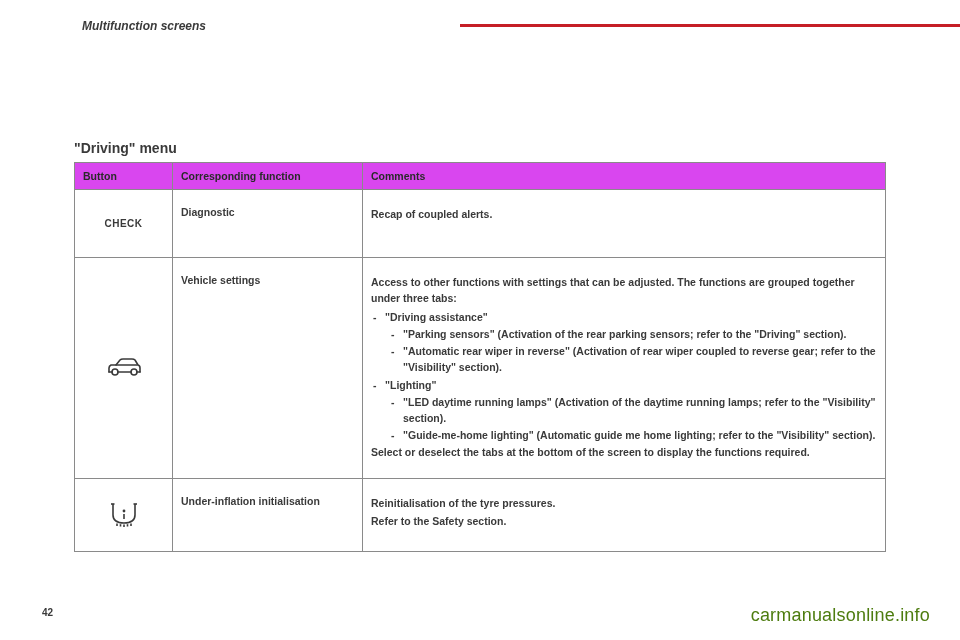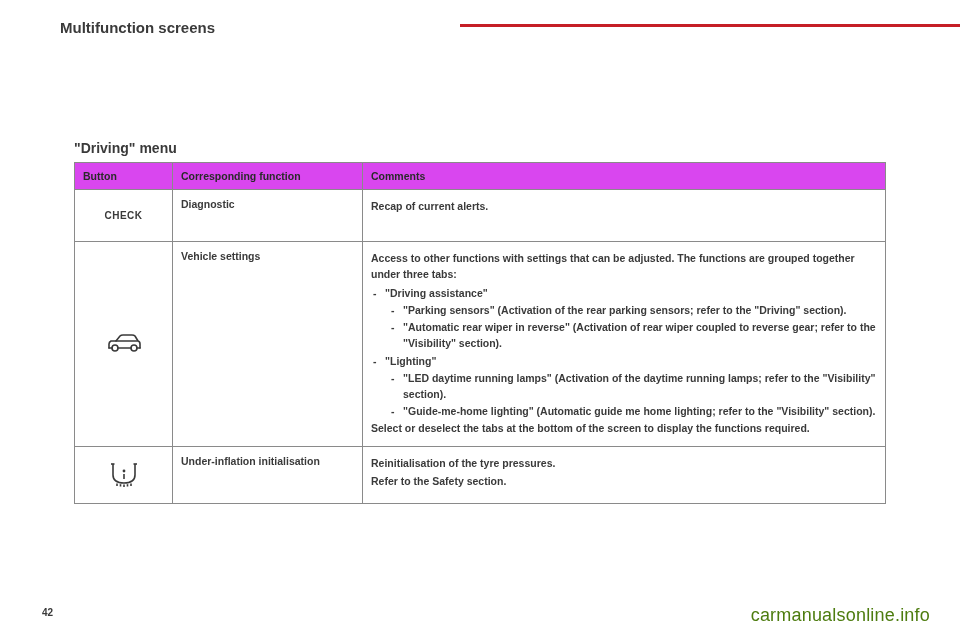--- a/index.html
+++ b/index.html
@@ -19,24 +19,25 @@
       position: absolute;
       top: 24px;
       left: 460px;
       right: 0;
       height: 3px;
       background: #c51e26;
     }
     .section-header {
       position: absolute;
       top: 19px;
-      left: 60px;
-      font-size: 15px;
-      font-weight: bold;
-      color: #3a3a3a;
+      left: 82px;
+      font-size: 12px;
+      font-weight: bold;
+      color: #3a3a3a;
+      font-style: italic;
     }
     .page-number {
       position: absolute;
       bottom: 22px;
       left: 42px;
       font-size: 10px;
       font-weight: bold;
       color: #3a3a3a;
     }
     .watermark {
@@ -68,21 +69,21 @@
     }
     table {
       width: 100%;
       border-collapse: collapse;
       font-size: 10.5px;
     }
     th, td {
       border: 1px solid #8a8a8a;
       text-align: left;
       vertical-align: top;
-      padding: 8px 8px;
+      padding: 16px 8px;
     }
     th {
       background: #d946ef;
       font-weight: bold;
       color: #2a2a2a;
       padding: 7px 8px;
     }
     col.c-button { width: 98px; }
     col.c-func { width: 190px; }
     td.button-cell {
@@ -159,21 +160,21 @@
         <th>Corresponding function</th>
         <th>Comments</th>
       </tr>
     </thead>
     <tbody>
       <tr>
         <td class="button-cell">
           <span class="check-text">CHECK</span>
         </td>
         <td class="func-cell">Diagnostic</td>
-        <td class="comments-cell">Recap of current alerts.</td>
+        <td class="comments-cell">Recap of coupled alerts.</td>
       </tr>
 
       <tr>
         <td class="button-cell">
           <span class="car-icon">
             <svg width="40" height="24" viewBox="0 0 40 24">
               <g fill="none" stroke="#3a3a3a" stroke-width="1.6" stroke-linejoin="round" stroke-linecap="round">
                 <path d="M5 17 L5 13 Q5 11 7 10 L12 10 L16 5 Q17 4 19 4 L28 4 Q30 4 31 5 L34 10 Q36 10.5 36 13 L36 17"></path>
                 <path d="M12 10 L33 10"></path>
                 <circle cx="11" cy="17" r="3"></circle>

